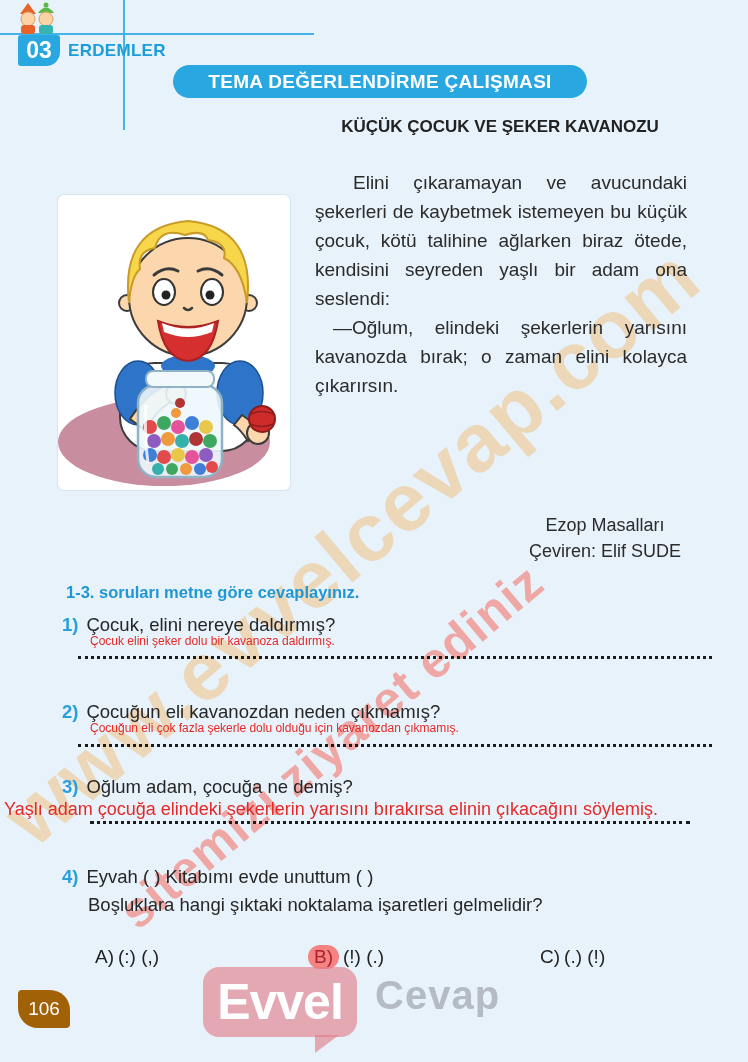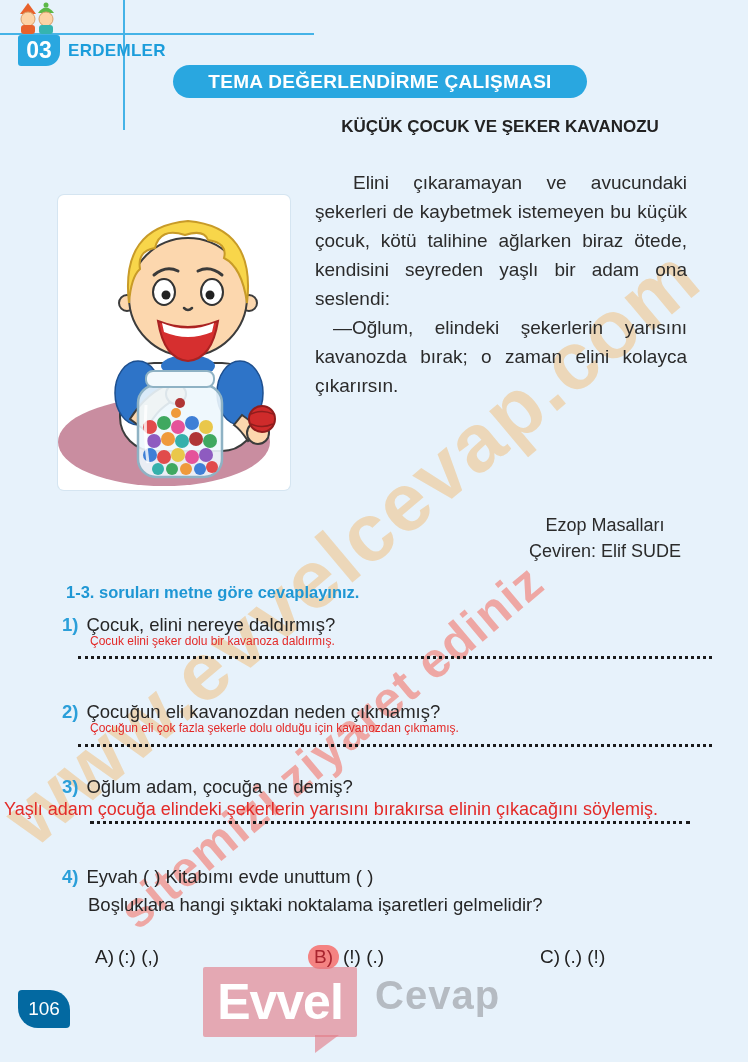--- a/index.html
+++ b/index.html
@@ -40,24 +40,24 @@
   .instruction{left:66px;top:583px;color:#1f97d4;font-weight:bold;font-size:16.5px;z-index:2;}
   .q-row{font-size:18.5px;color:#262626;z-index:2;}
   .q-num{color:#2b9fd9;font-weight:bold;margin-right:8px;}
   .answer{color:#e32a28;font-size:12px;white-space:nowrap;z-index:3;}
   .dots{border-bottom:3px dotted #1b1b1b;height:8px;z-index:2;}
   .options{z-index:2;font-size:19px;color:#222;}
   .opt{position:absolute;top:0;white-space:nowrap;}
   .opt .lbl{margin-right:4px;}
   .opt .lbl.hl{background:#f48382;color:#a8242e;border-radius:12px;padding:1px 6px 2px 6px;}
   
-  .page-badge{left:18px;top:990px;width:52px;height:38px;background:#0369a1;border-radius:4px 20px 4px 20px;
+  .page-badge{left:18px;top:990px;width:52px;height:38px;background:#a16207;border-radius:4px 20px 4px 20px;
     color:#fff;font-size:19px;display:flex;align-items:center;justify-content:center;z-index:2;}
   .logo{left:203px;top:967px;z-index:4;}
-  .logo-box{position:absolute;left:0;top:0;width:154px;height:70px;background:rgba(226,122,134,.62);border-radius:2px;
+  .logo-box{position:absolute;left:0;top:0;width:154px;height:70px;background:rgba(226,122,134,.62);border-radius:16px;
     display:flex;align-items:center;justify-content:center;}
   .logo-tail{position:absolute;left:112px;top:68px;width:0;height:0;
     border-left:24px solid rgba(226,122,134,.62);border-bottom:18px solid transparent;}
   .logo-first{color:#fff;font-weight:bold;font-size:50px;letter-spacing:-1px;}
   .logo-second{position:absolute;left:172px;top:6px;color:#b5bbc2;font-weight:bold;font-size:40px;letter-spacing:1px;}
 </style>
 </head>
 <body>
 
 <div id="page">

